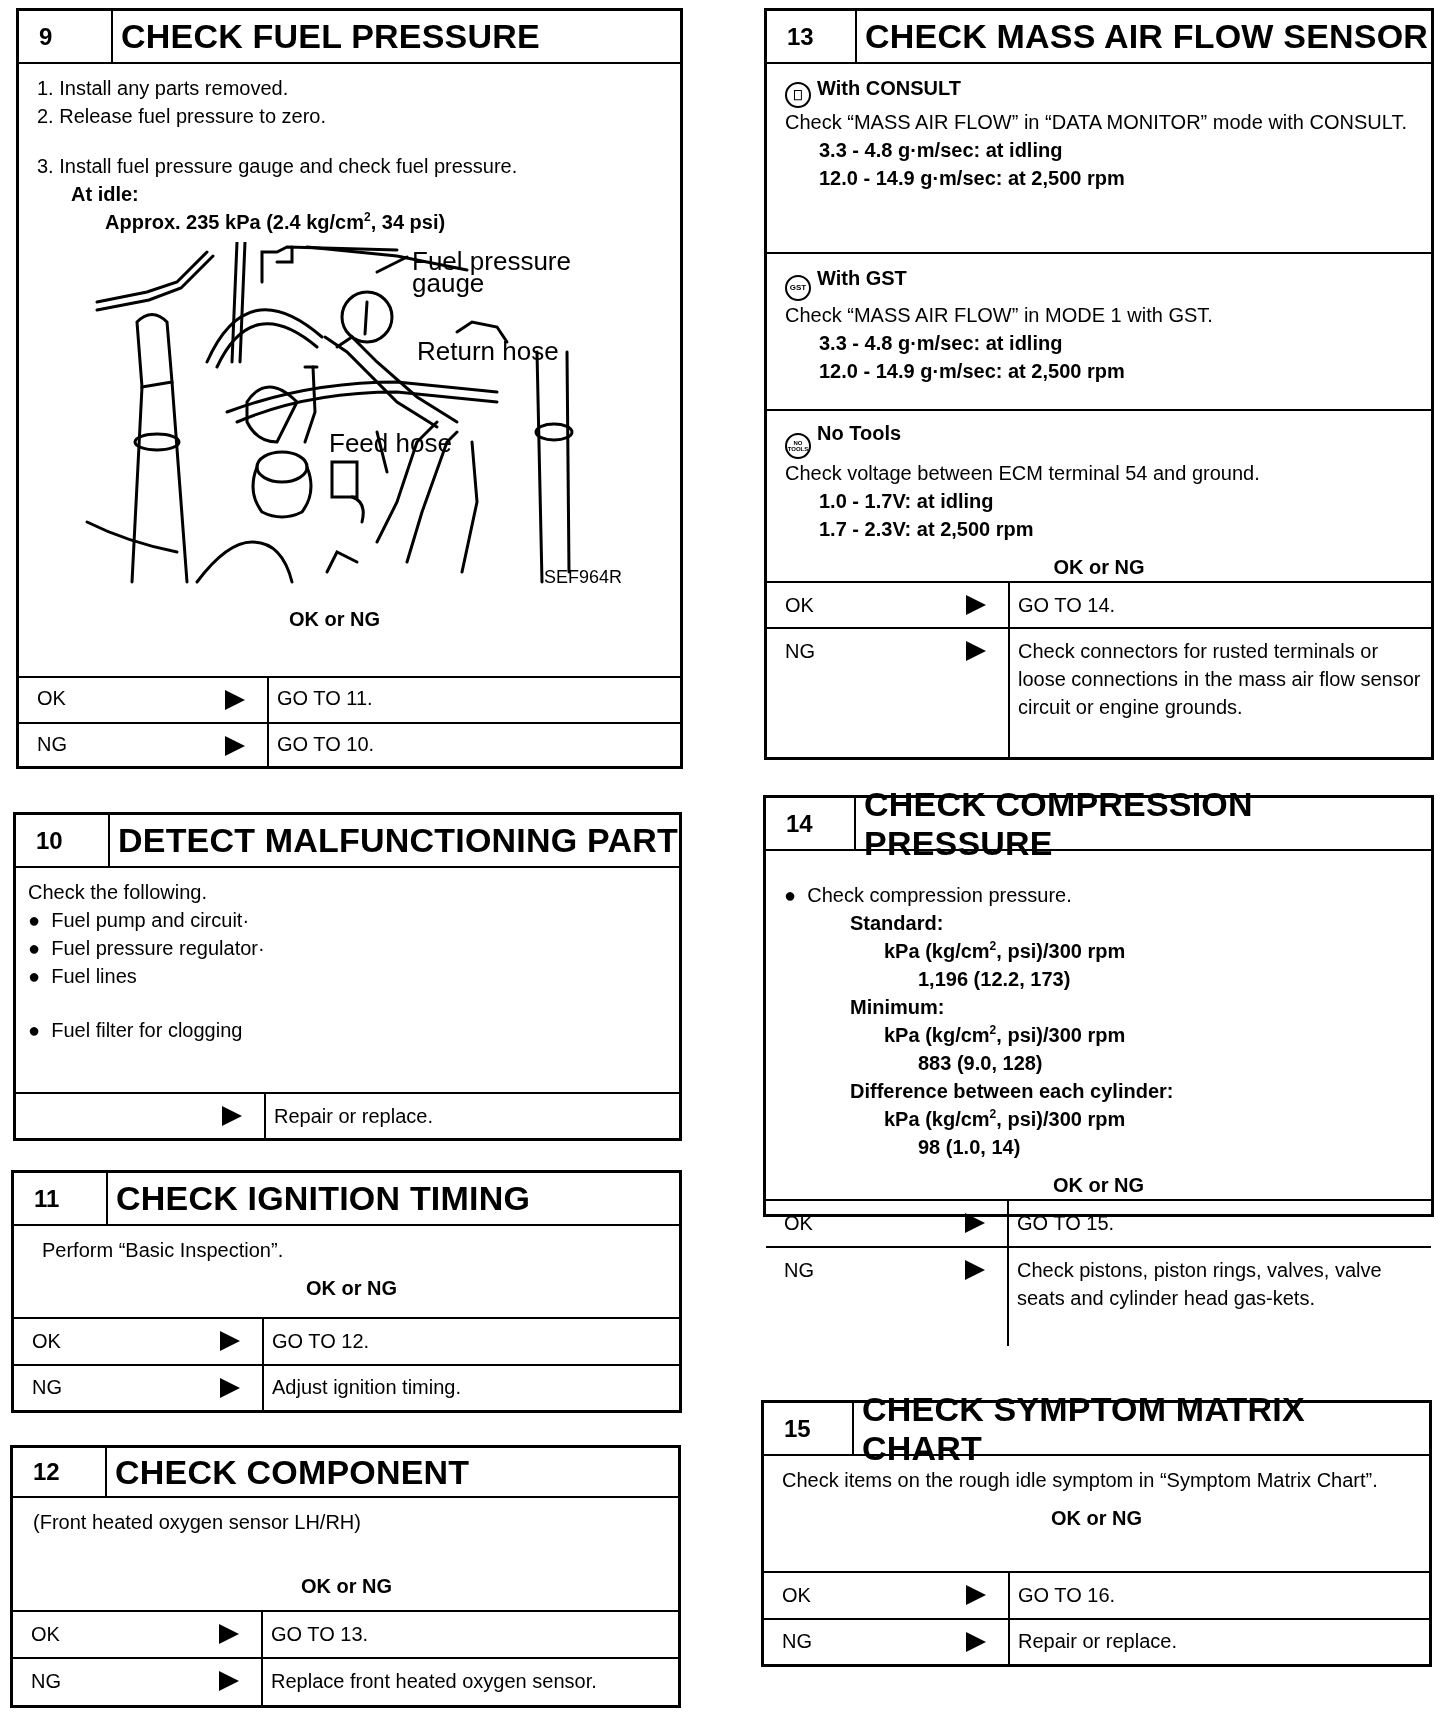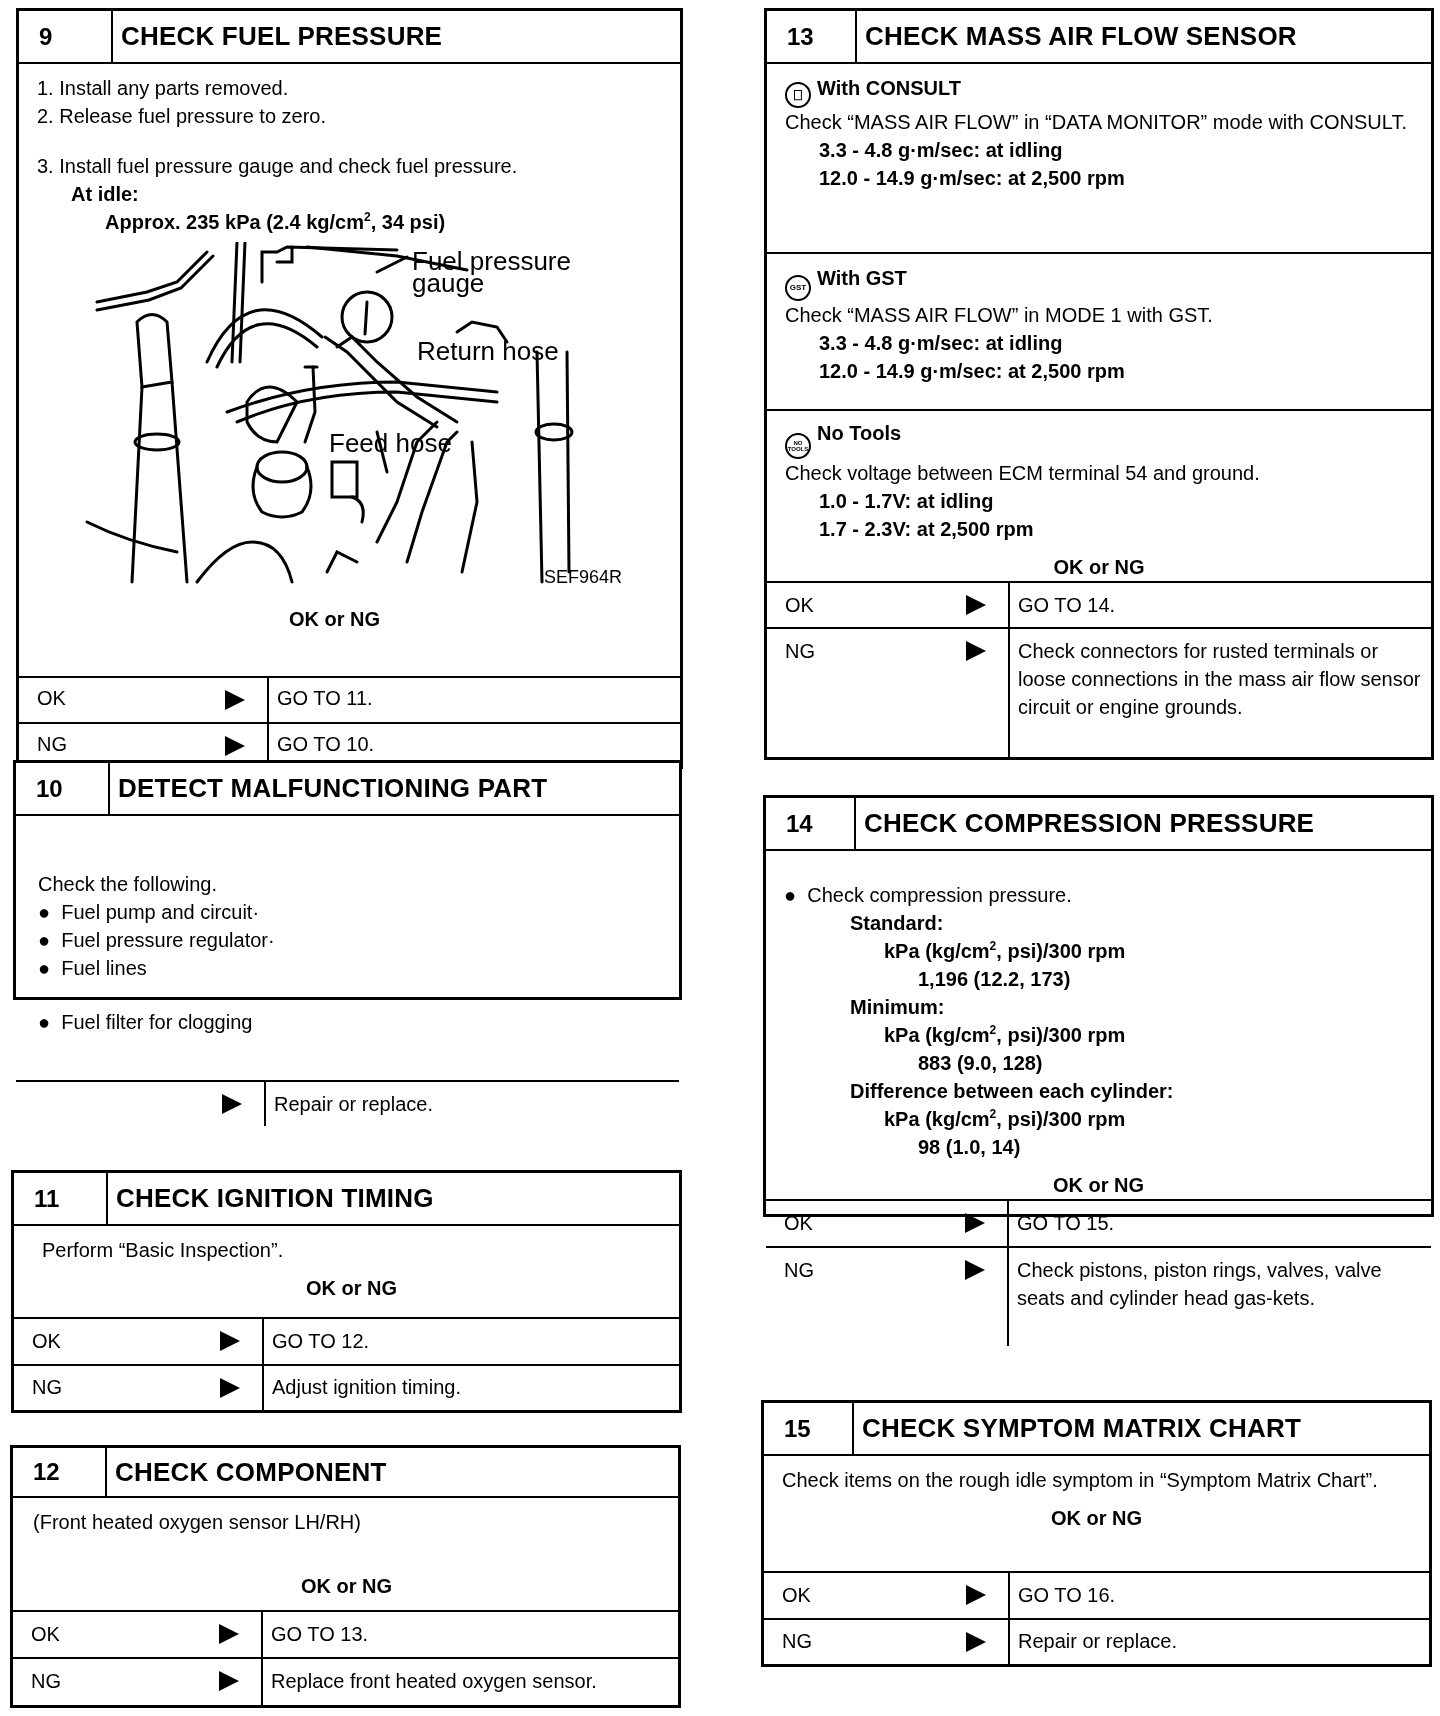--- a/index.html
+++ b/index.html
@@ -2,21 +2,21 @@
 <html><head>
 <meta charset="utf-8">
 <style>
   * { box-sizing: border-box; margin: 0; padding: 0; }
   html, body { width: 1440px; height: 1716px; background: #ffffff; overflow: hidden; }
   body { position: relative; font-family: "Liberation Sans", sans-serif; color: #000; }
 
   .box { position: absolute; border: 3px solid #000; background: #fff; display: flex; flex-direction: column; }
   .hdr { display: flex; height: 53px; border-bottom: 2px solid #000; flex: 0 0 auto; }
   .hdr .num { width: 94px; border-right: 2px solid #000; font-weight: bold; font-size: 24px; padding-left: 20px; display: flex; align-items: center; }
-  .hdr .ttl { flex: 1; font-weight: bold; font-size: 26px; padding-left: 8px; display: flex; align-items: center; letter-spacing: 0.2px; }
+  .hdr .ttl { flex: 1; font-weight: bold; font-size: 34px; padding-left: 8px; display: flex; align-items: center; letter-spacing: 0.2px; }
 
   .body { flex: 1 1 auto; padding: 10px 18px 0 18px; font-size: 20px; line-height: 28px; position: relative; }
   .body p { margin: 0; }
   .b { font-weight: bold; }
   .ind1 { padding-left: 34px; }
   .ind2 { padding-left: 66px; }
   .ind3 { padding-left: 100px; }
   .ind4 { padding-left: 134px; }
   .okng { text-align: center; font-weight: bold; font-size: 20px; }
   sup { font-size: 12px; line-height: 0; vertical-align: 8px; }
@@ -116,26 +116,26 @@
   </div>
   <div class="row" style="height:44px; line-height:40px;">
     <div class="res">
         <span>NG</span>
         <span class="arrow"></span>
       </div>
     <div class="act">GO TO 10.</div>
   </div>
 </div>
 
-<div class="box" style="left:13px; top:760px; width:669px; height:240px;gap:44px;">
+<div class="box" style="left:13px; top:812px; width:669px; height:329px;">
   <div class="hdr">
     <div class="num">10</div>
     <div class="ttl">DETECT MALFUNCTIONING PART</div>
   </div>
-  <div class="body" style="padding-left:12px;margin-left:10px;">
+  <div class="body" style="padding-left:12px;">
     <p>Check the following.</p>
     <p>●&nbsp;&nbsp;<span>Fuel pump and circuit·</span></p>
     <p>●&nbsp;&nbsp;<span>Fuel pressure regulator·</span></p>
     <p>●&nbsp;&nbsp;<span>Fuel lines</span></p>
     <p style="height:26px;"></p>
     <p>●&nbsp;&nbsp;<span>Fuel filter for clogging</span></p>
   </div>
   <div class="row" style="height:46px; line-height:44px;">
     <div class="res" style="justify-content:flex-end;">
         <span></span>

